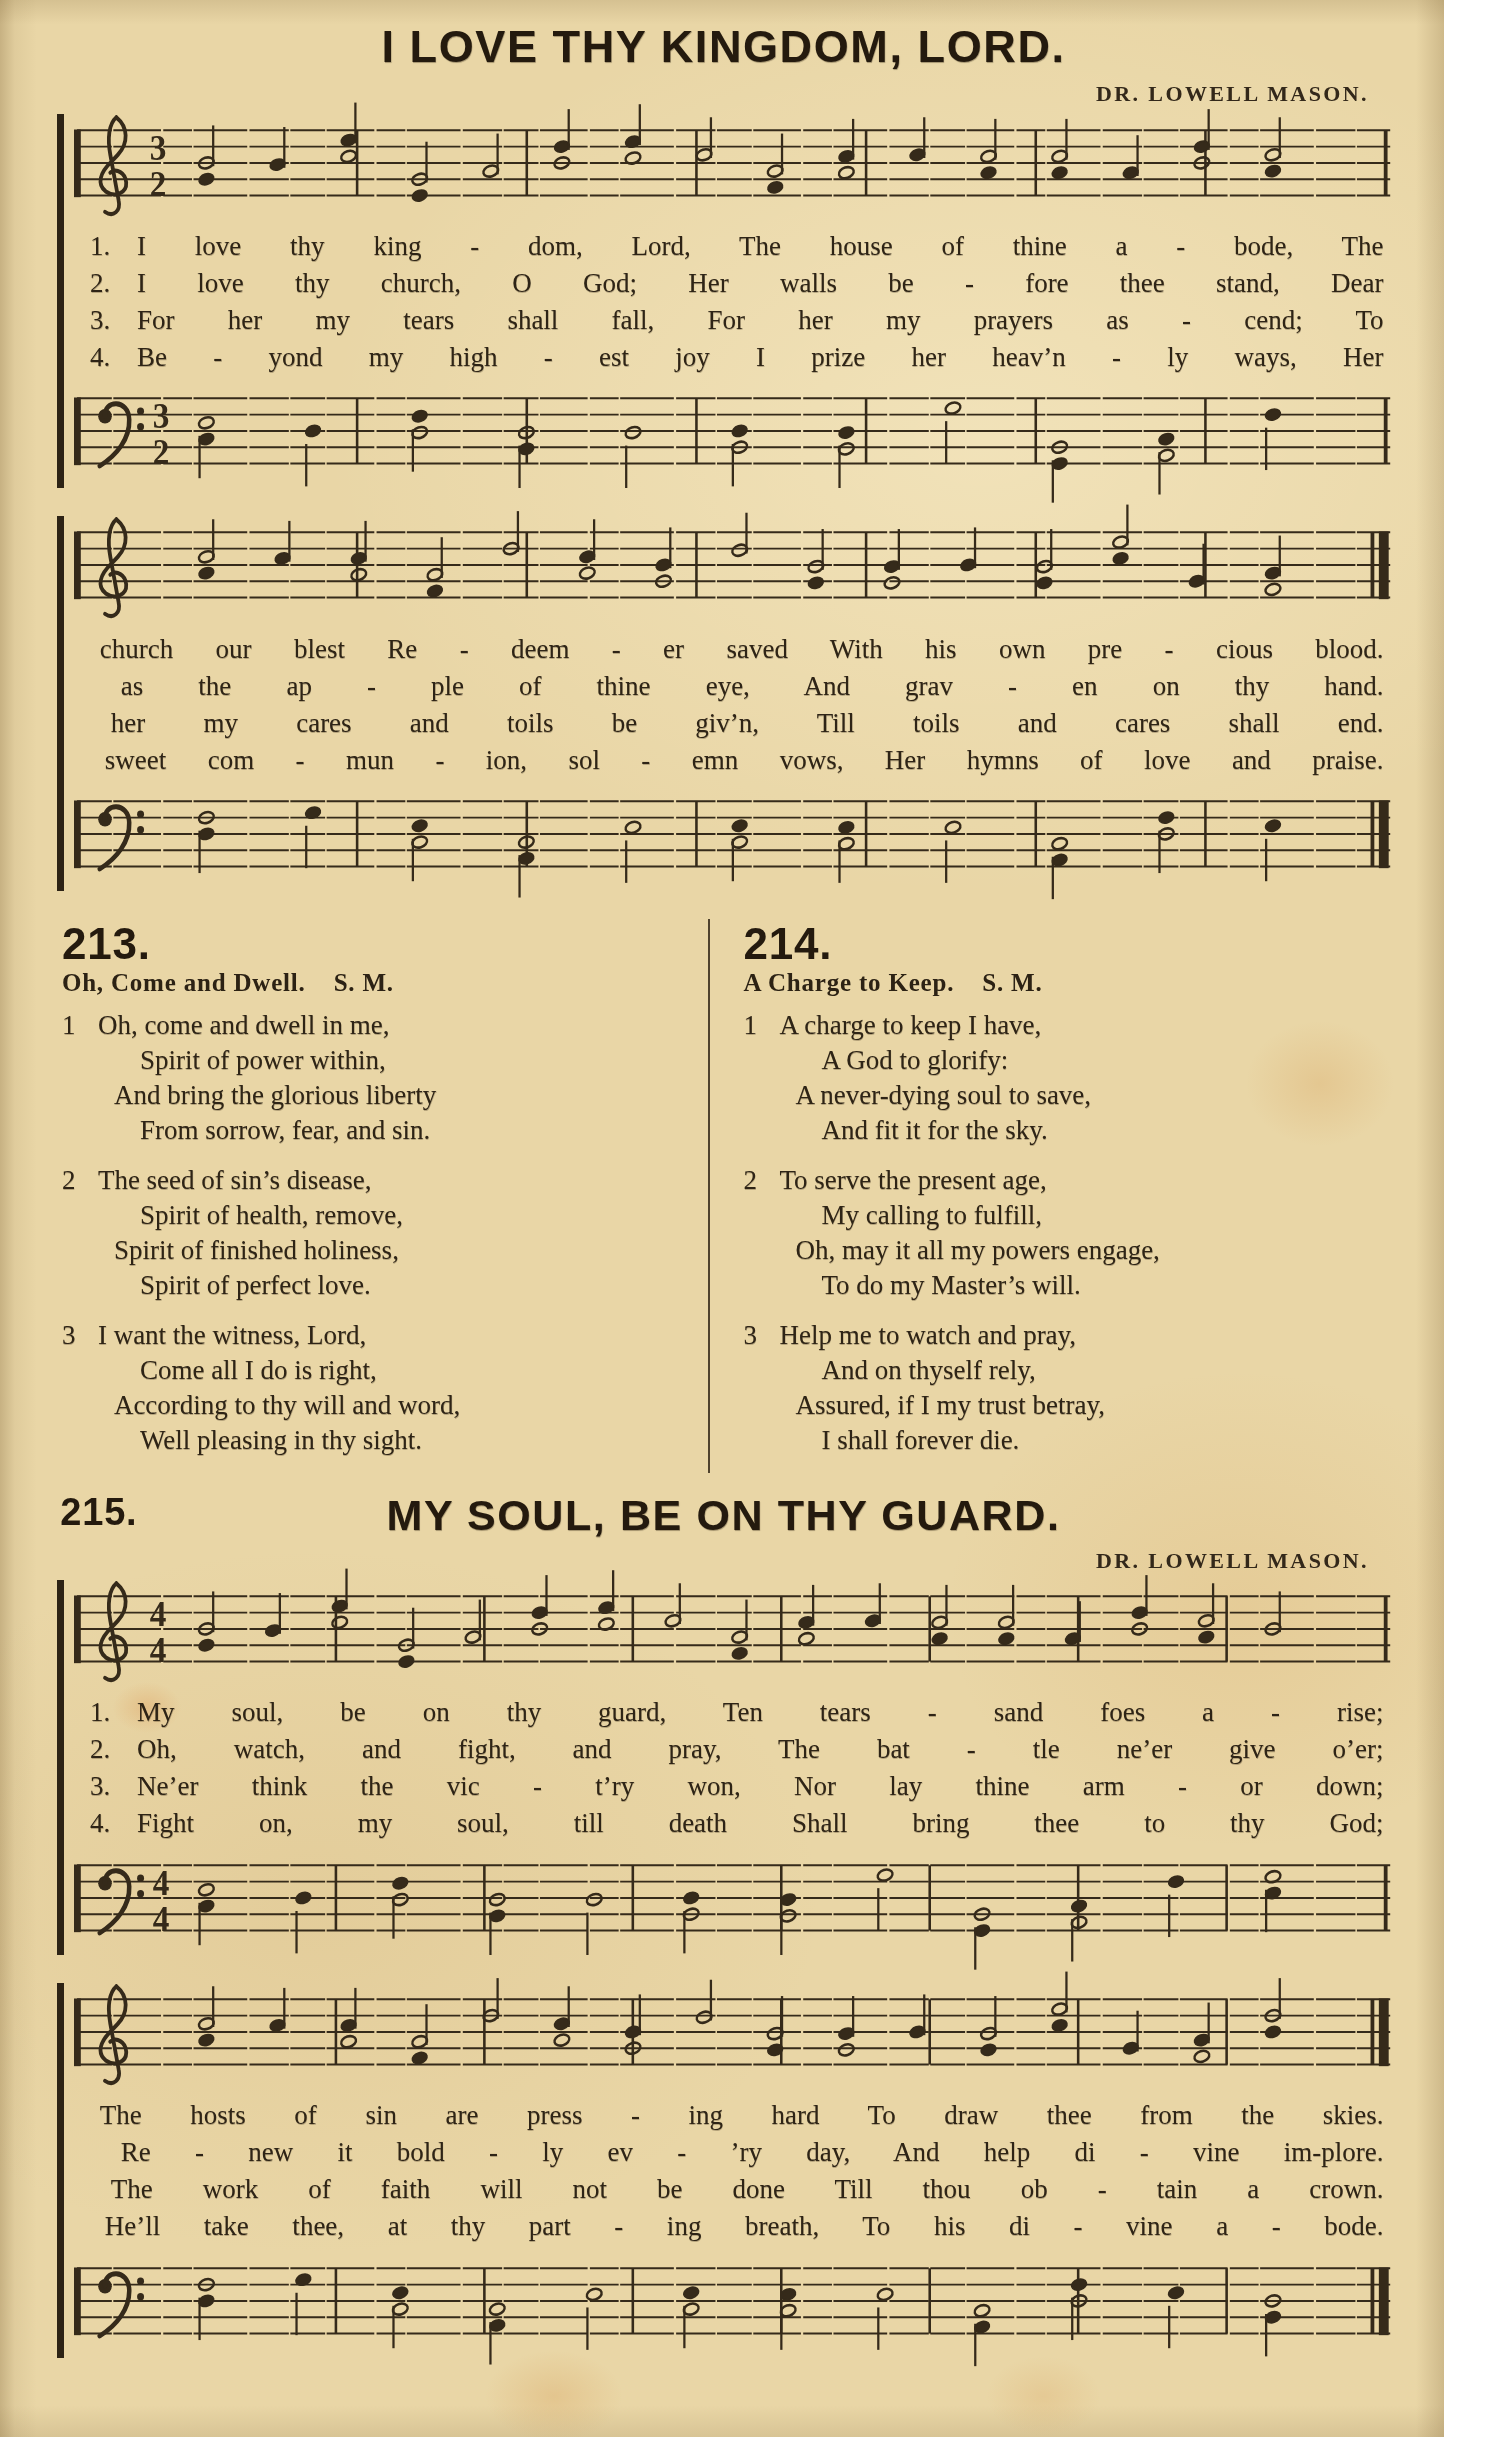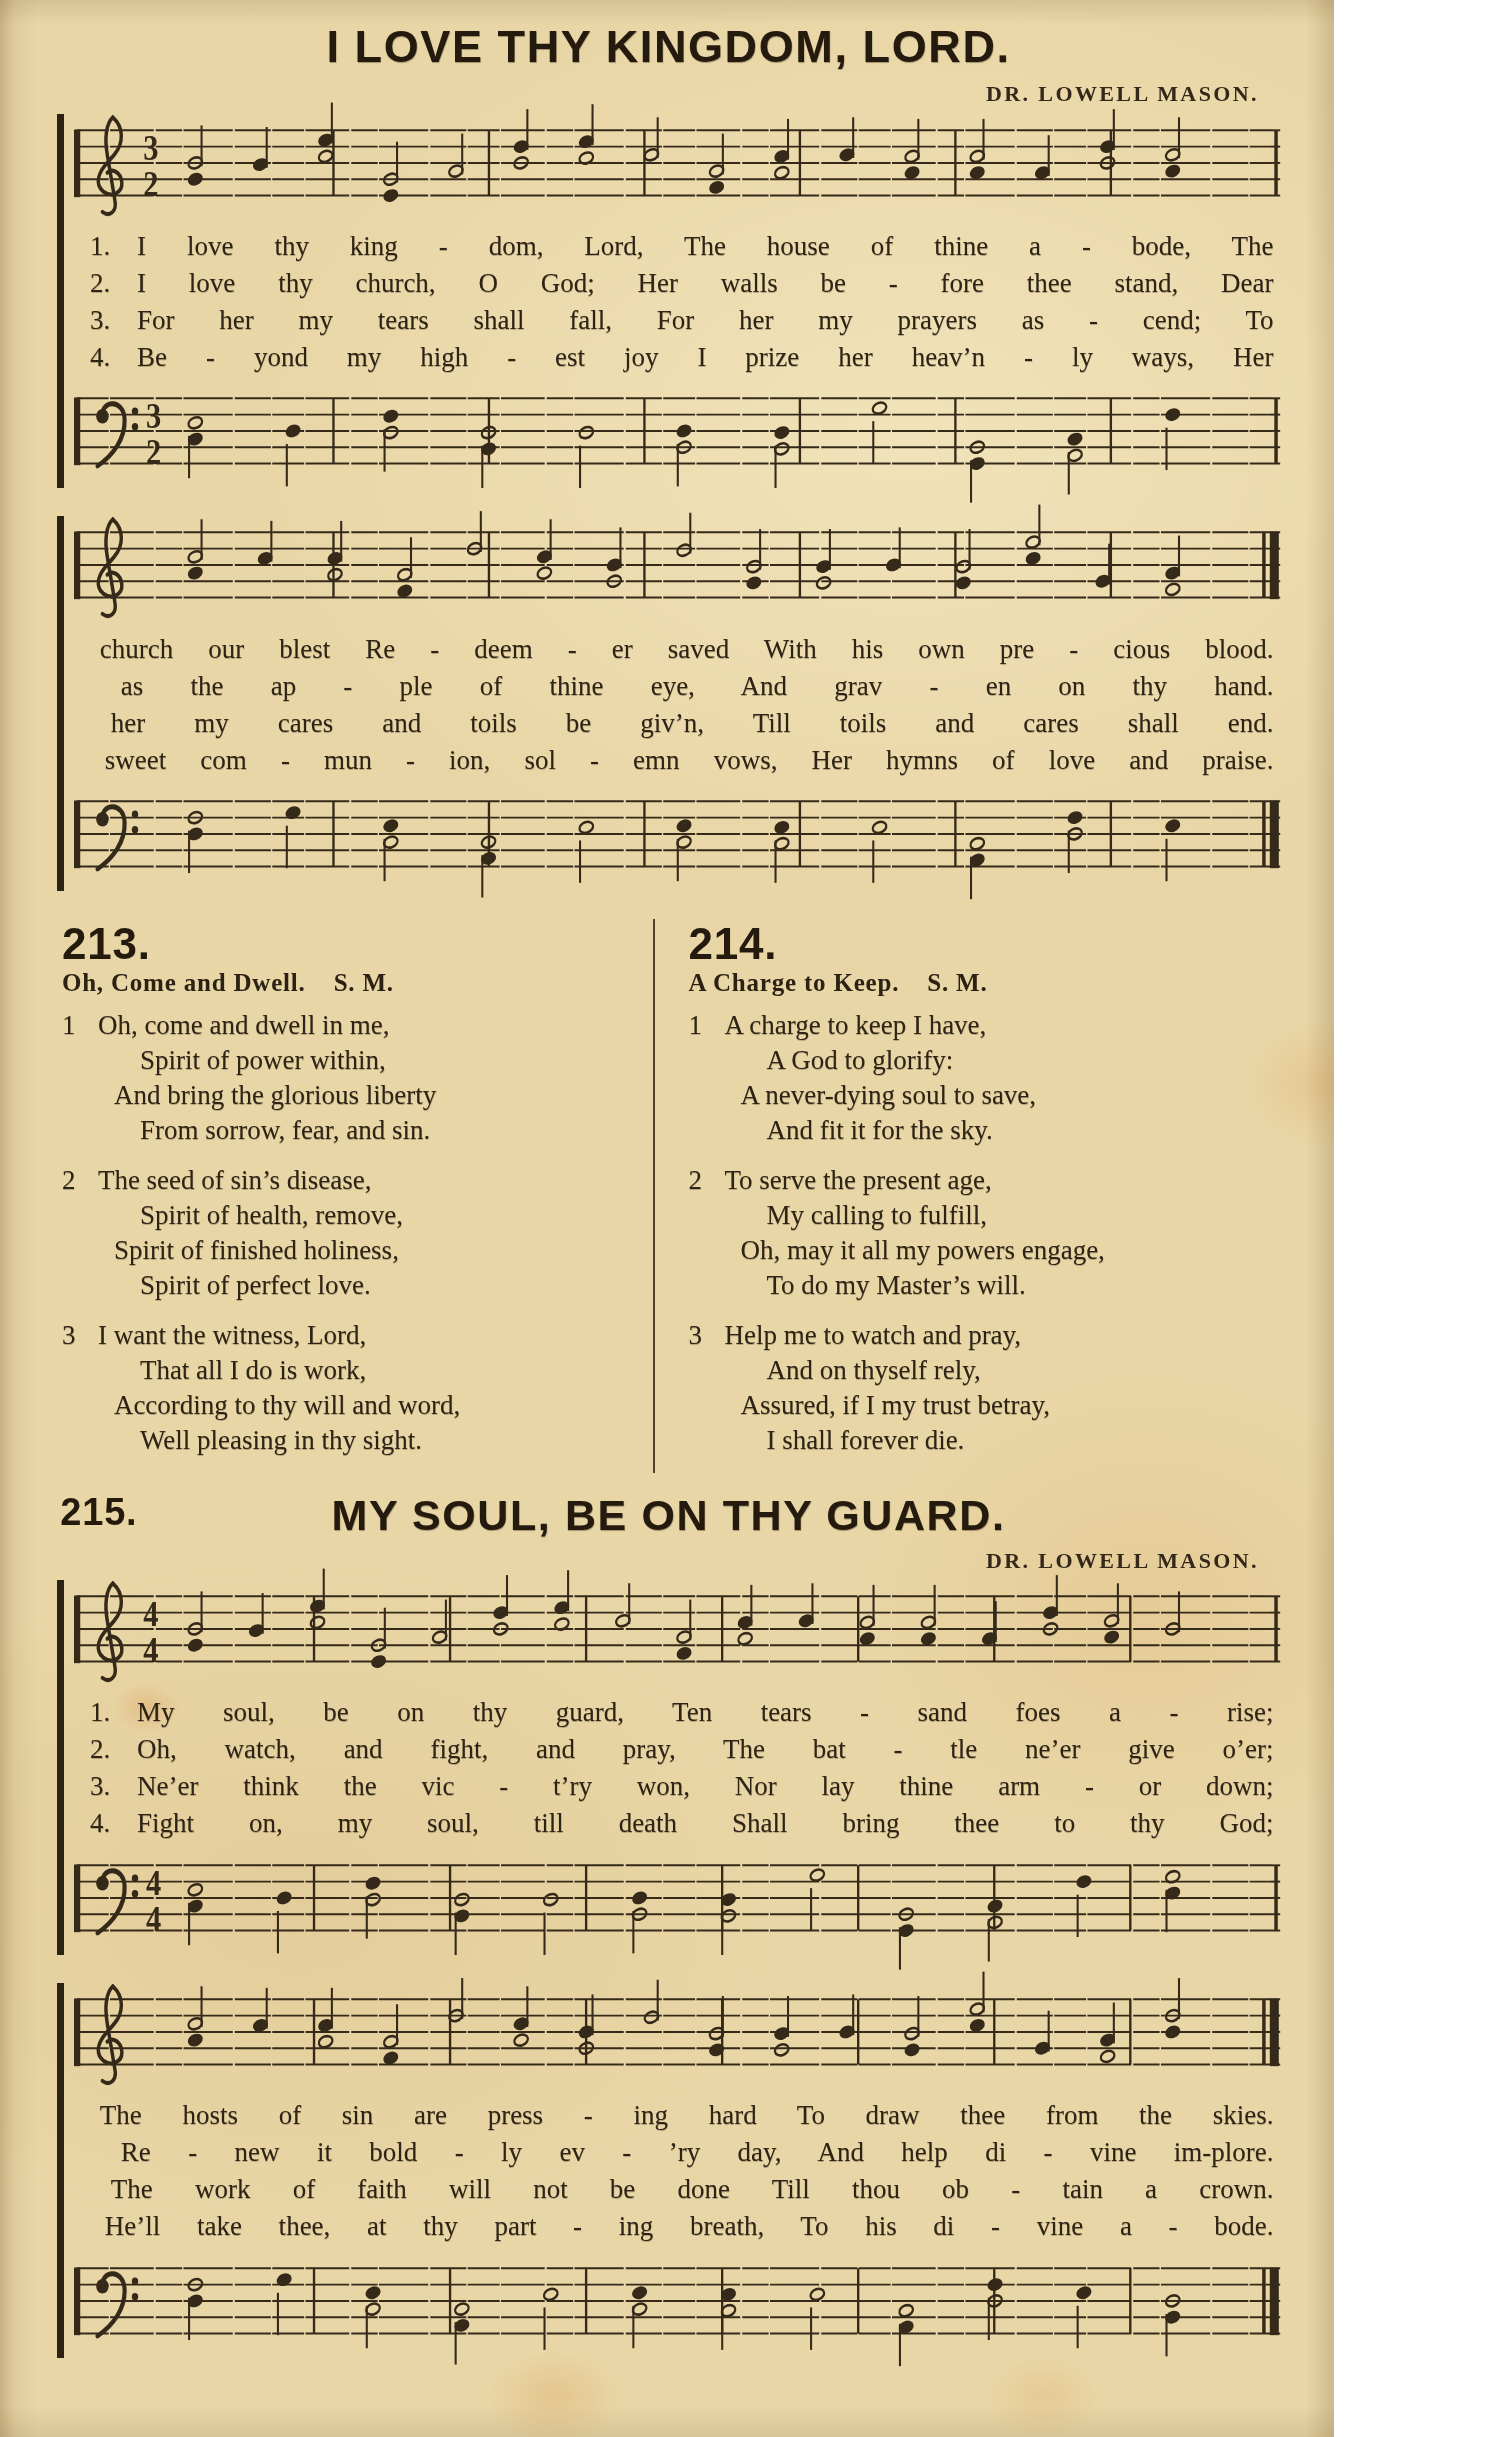--- a/index.html
+++ b/index.html
@@ -2,21 +2,21 @@
 <html style="font-size:13px"><head>
 <meta charset="utf-8">
 <style>
   html,body{margin:0;padding:0;}
   body{
     font-family:"Liberation Serif","DejaVu Serif",serif;
     color:#2e2416;
   }
   .page{
     position:relative;
-    width:1334px;height:2438px;
+    width:1444px;height:2438px;
     overflow:hidden;
     background-color:#e9d6a6;
     background-image:
       radial-gradient(1060px 734px at 68% 18%, rgba(255,246,216,.38), transparent 62%),
       radial-gradient(815px 571px at 22% 78%, rgba(196,156,92,.16), transparent 62%),
       radial-gradient(424px 342px at 86% 66%, rgba(205,140,60,.14), transparent 70%),
       linear-gradient(90deg, rgba(110,82,38,.28) 0px, rgba(110,82,38,.08) 14.7px, rgba(110,82,38,0) 37px),
       linear-gradient(270deg, rgba(110,82,38,.22) 0px, rgba(110,82,38,0) 28px),
       linear-gradient(180deg, rgba(110,82,38,.16) 0px, rgba(110,82,38,0) 24.5px),
       linear-gradient(0deg, rgba(110,82,38,.14) 0px, rgba(110,82,38,0) 33px);
@@ -393,21 +393,21 @@
           </div>
           <div class="v-line i2">Spirit of health, remove,</div>
           <div class="v-line i1">Spirit of finished holiness,</div>
           <div class="v-line i2">Spirit of perfect love.</div>
         </div>
         <div class="verse">
           <div class="v-line first">
             <span class="v-num">3</span>
             <span>I want the witness, Lord,</span>
           </div>
-          <div class="v-line i2">That all I do is work,</div>
+          <div class="v-line i2">Come all I do is right,</div>
           <div class="v-line i1">According to thy will and word,</div>
           <div class="v-line i2">Well pleasing in thy sight.</div>
         </div>
       </div>
 
       <div class="col col-r">
         <div class="hymn-head">
           <span class="hymn-num">214.</span>
           <span class="hymn-title-sm">
             <span>A Charge to Keep.</span>

